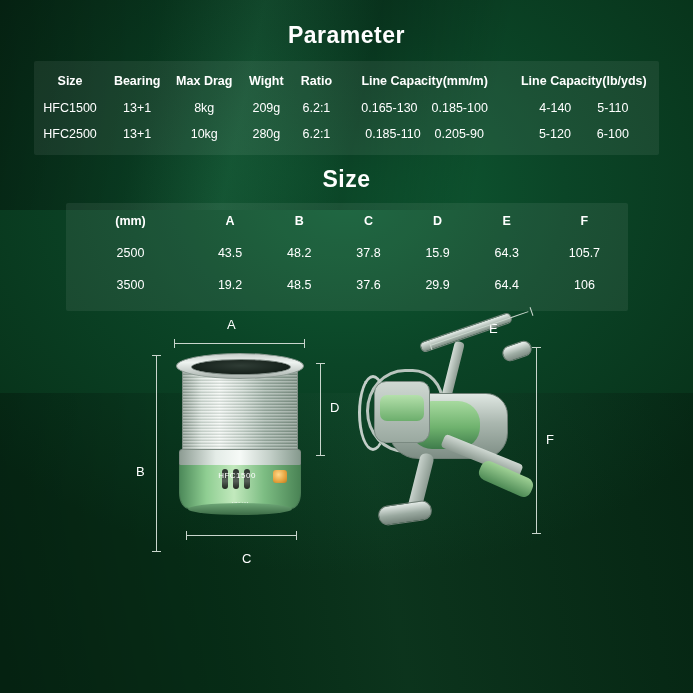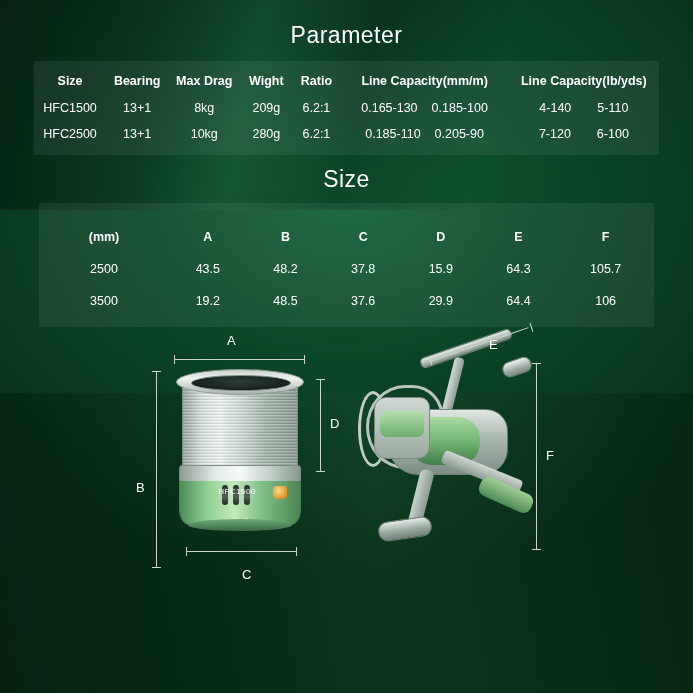--- a/index.html
+++ b/index.html
@@ -38,21 +38,21 @@
   }
   .wrap {
     position: relative;
     z-index: 2;
     width: 693px; height: 693px;
   }
 
   h1.section-title {
     text-align: center;
     font-size: 23px;
-    font-weight: normal;
+    font-weight: bold;
     margin: 0;
     letter-spacing: 0.5px;
     color: #ffffff;
   }
   #title-parameter { padding-top: 22px; }
   #title-size { padding-top: 11px; }
 
   
   .table-panel {
     margin: 12px auto 0 auto;
@@ -86,22 +86,22 @@
   #parameter-table .col-drag { width: 72px; }
   #parameter-table .col-wight { width: 52px; }
   #parameter-table .col-ratio { width: 48px; }
   #parameter-table .col-lc1 { width: 168px; }
   #parameter-table .col-lc2 { width: 150px; }
   .two-val { display: flex; justify-content: center; gap: 14px; }
   .two-val.wide { gap: 26px; }
 
   
   #size-panel {
-    width: 615px;
-    padding: 18px 0 10px 0;
+    width: 562px;
+    padding: 2px 0 10px 0;
     margin-top: 10px;
   }
   #size-table th, #size-table td { font-size: 12.5px; }
   #size-table th { padding: 9px 2px; }
   #size-table td { padding: 9px 2px; }
   #size-table th:first-child, #size-table td:first-child { width: 130px; }
 
   
   .product-area {
     position: relative;
@@ -355,21 +355,21 @@
           <td>280g</td>
           <td>6.2:1</td>
           <td>
             <span class="two-val">
               <span>0.185-110</span>
               <span>0.205-90</span>
             </span>
           </td>
           <td>
             <span class="two-val wide">
-              <span>7-120</span>
+              <span>5-120</span>
               <span>6-100</span>
             </span>
           </td>
         </tr>
       </tbody>
     </table>
   </div>
 
   <h1 class="section-title" id="title-size">Size</h1>
 

